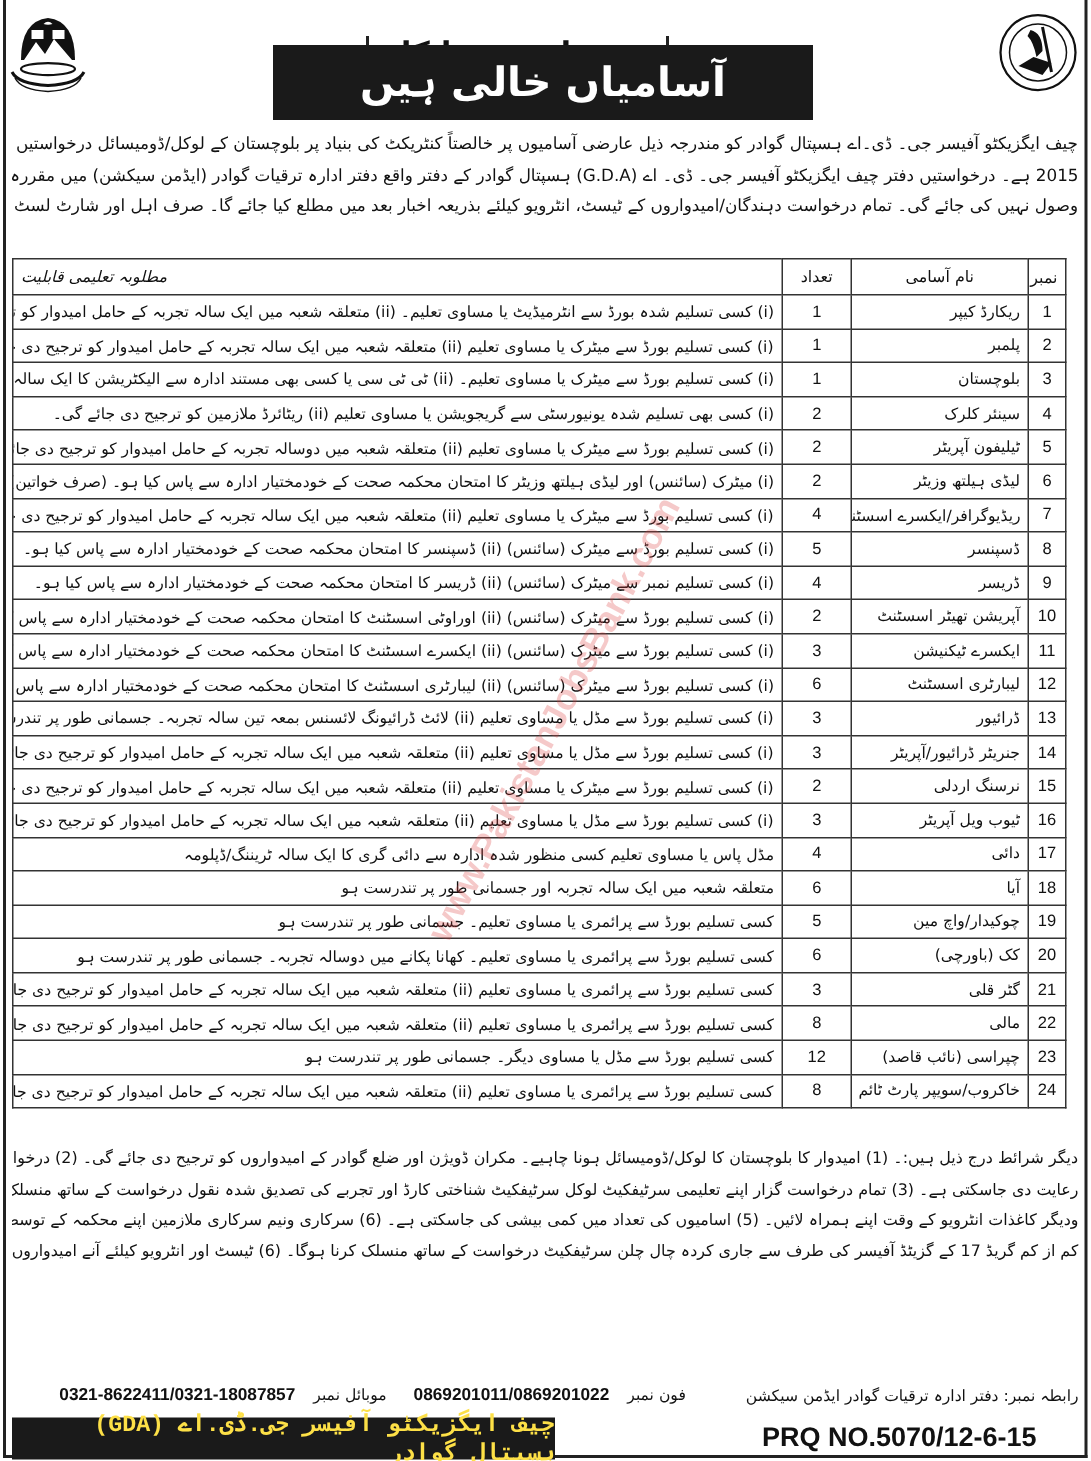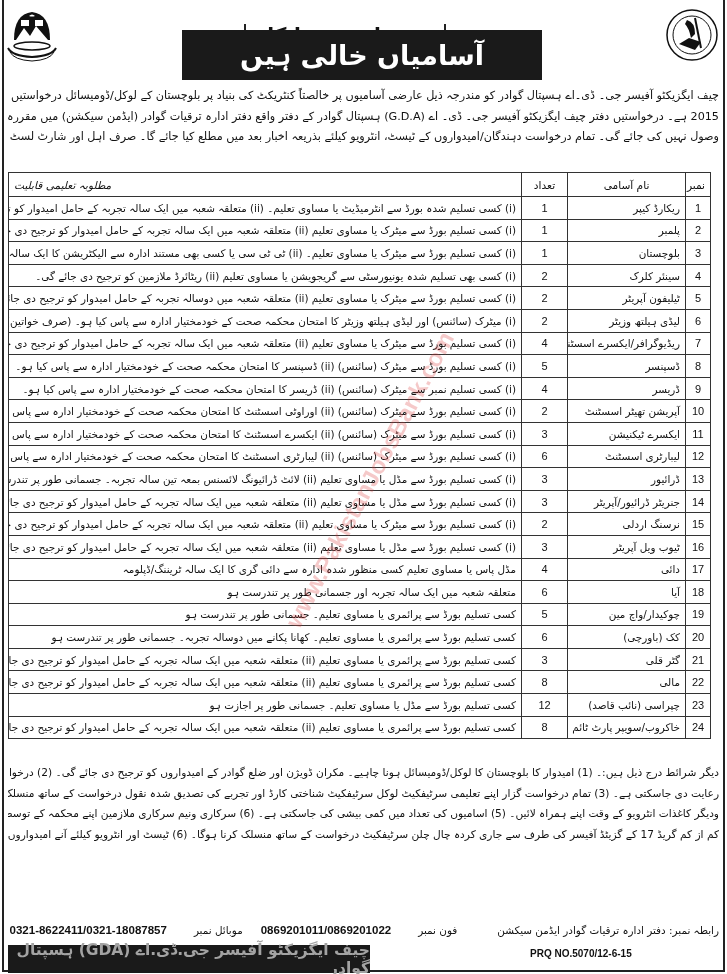--- a/index.html
+++ b/index.html
@@ -24,25 +24,25 @@
   col.c-count { width: 46px; }
   .center { text-align: center; }
   .right { text-align: right; }
   .qual-head { text-align: left; font-style: italic; }
   .num-cell { font-family: "Liberation Sans", sans-serif; font-size: 11px; }
   .terms { position: absolute; left: 8px; right: 8px; top: 762px; direction: rtl; font-size: 10.6px; line-height: 20.6px; }
   .terms p { white-space: nowrap; overflow: hidden; text-align: right; }
   .contact { position: absolute; left: 8px; right: 8px; top: 921px; height: 18px; direction: rtl; font-size: 10.4px; display: flex; align-items: center; }
   .contact .label { margin-left: 40px; }
   .contact .ph { font-family: "Liberation Sans", sans-serif; font-weight: bold; font-size: 11.5px; direction: ltr; margin-left: 18px; }
-  .contact .mob-label { margin-left: 27px; }
+  .contact .mob-label { margin-left: 12px; }
   .contact .mob { font-family: "Liberation Sans", sans-serif; font-weight: bold; font-size: 11.5px; direction: ltr; }
-  .sign-bar { position: absolute; left: 8px; top: 945px; width: 362px; height: 28px; background: #1a1a1a; color: #a3a3a3; direction: rtl;
-    display: flex; align-items: center; justify-content: center; font-weight: bold; font-size: 15.5px; }
-  .prq { position: absolute; left: 530px; top: 948px; font-family: "Liberation Sans", sans-serif; font-size: 10px; font-weight: bold; }
+  .sign-bar { position: absolute; left: 8px; top: 945px; width: 362px; height: 28px; background: #1a1a1a; color: #fde047; direction: rtl;
+    display: flex; align-items: center; justify-content: center; font-weight: bold; font-size: 15.5px; font-family: Liberation Mono, monospace; }
+  .prq { position: absolute; left: 508px; top: 948px; font-family: "Liberation Sans", sans-serif; font-size: 18px; font-weight: bold; }
   .watermark { position: absolute; left: 270px; top: 330px; width: 200px; height: 300px; pointer-events: none;
     color: rgba(220,60,60,0.28); font-family: "Liberation Sans", sans-serif; font-weight: bold; font-size: 24px; transform: rotate(-62deg); transform-origin: center; display:flex; align-items:center; justify-content:center; }
 </style>
 </head>
 <body>
 
 <div class="frame"></div>
 
 <svg class="logo left" viewBox="0 0 56 58">
   <path d="M10 34 Q10 8 28 6 Q46 8 46 34 Z" fill="#111"></path>
@@ -219,21 +219,21 @@
         <tr>
           <td class="center num-cell">22</td>
           <td class="right">مالی</td>
           <td class="center num-cell">8</td>
           <td class="right">کسی تسلیم بورڈ سے پرائمری یا مساوی تعلیم (ii) متعلقہ شعبہ میں ایک سالہ تجربہ کے حامل امیدوار کو ترجیح دی جائے گی۔ جسمانی طور پر تندرست</td>
         </tr>
         <tr>
           <td class="center num-cell">23</td>
           <td class="right">چپراسی (نائب قاصد)</td>
           <td class="center num-cell">12</td>
-          <td class="right">کسی تسلیم بورڈ سے مڈل یا مساوی تعلیم۔ جسمانی طور پر اجازت ہو</td>
+          <td class="right">کسی تسلیم بورڈ سے مڈل یا مساوی دیگر۔ جسمانی طور پر تندرست ہو</td>
         </tr>
         <tr>
           <td class="center num-cell">24</td>
           <td class="right">خاکروب/سویپر پارٹ ٹائم</td>
           <td class="center num-cell">8</td>
           <td class="right">کسی تسلیم بورڈ سے پرائمری یا مساوی تعلیم (ii) متعلقہ شعبہ میں ایک سالہ تجربہ کے حامل امیدوار کو ترجیح دی جائے گی۔ جسمانی طور پر تندرست ہو۔</td>
         </tr>
       </tbody>
   </table>
 </div>

